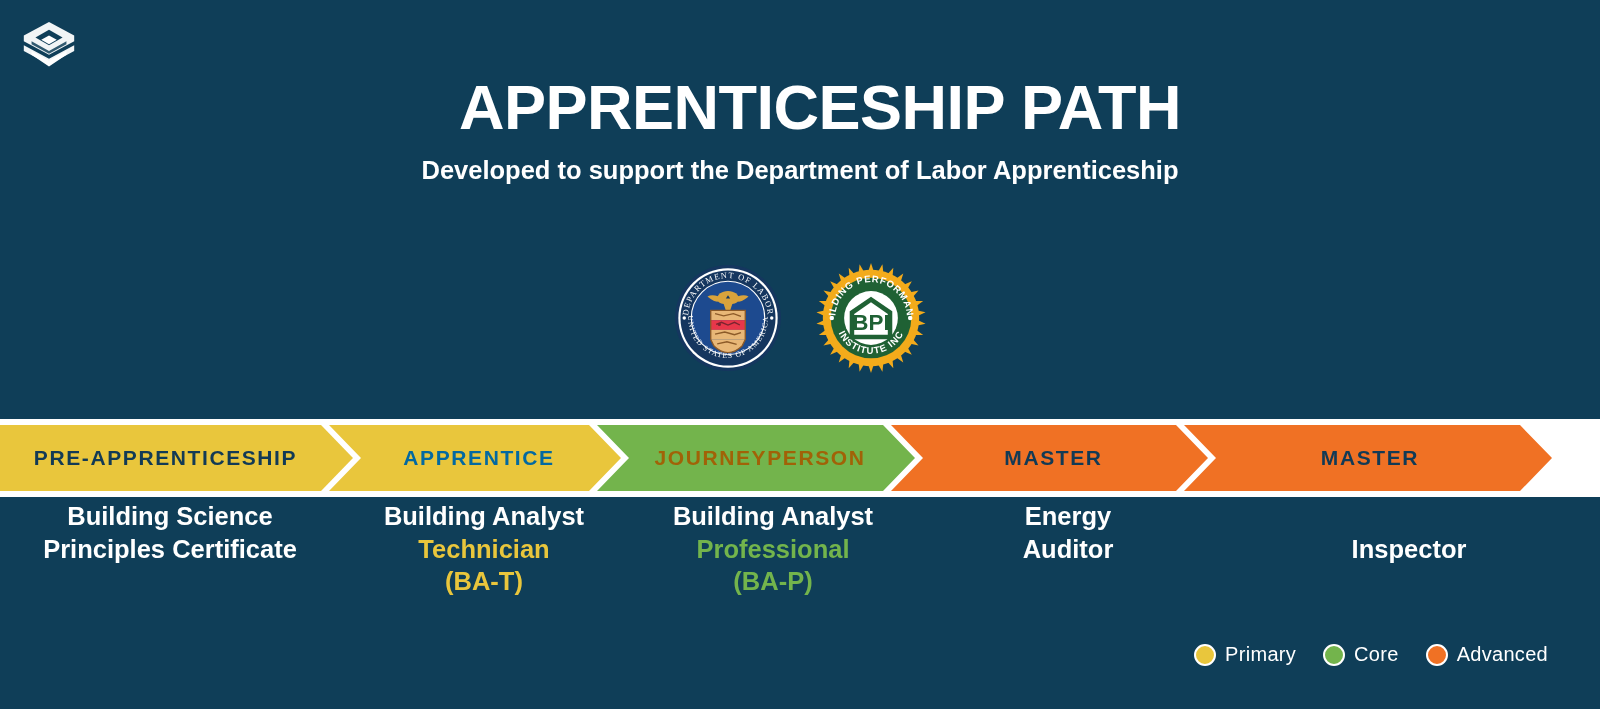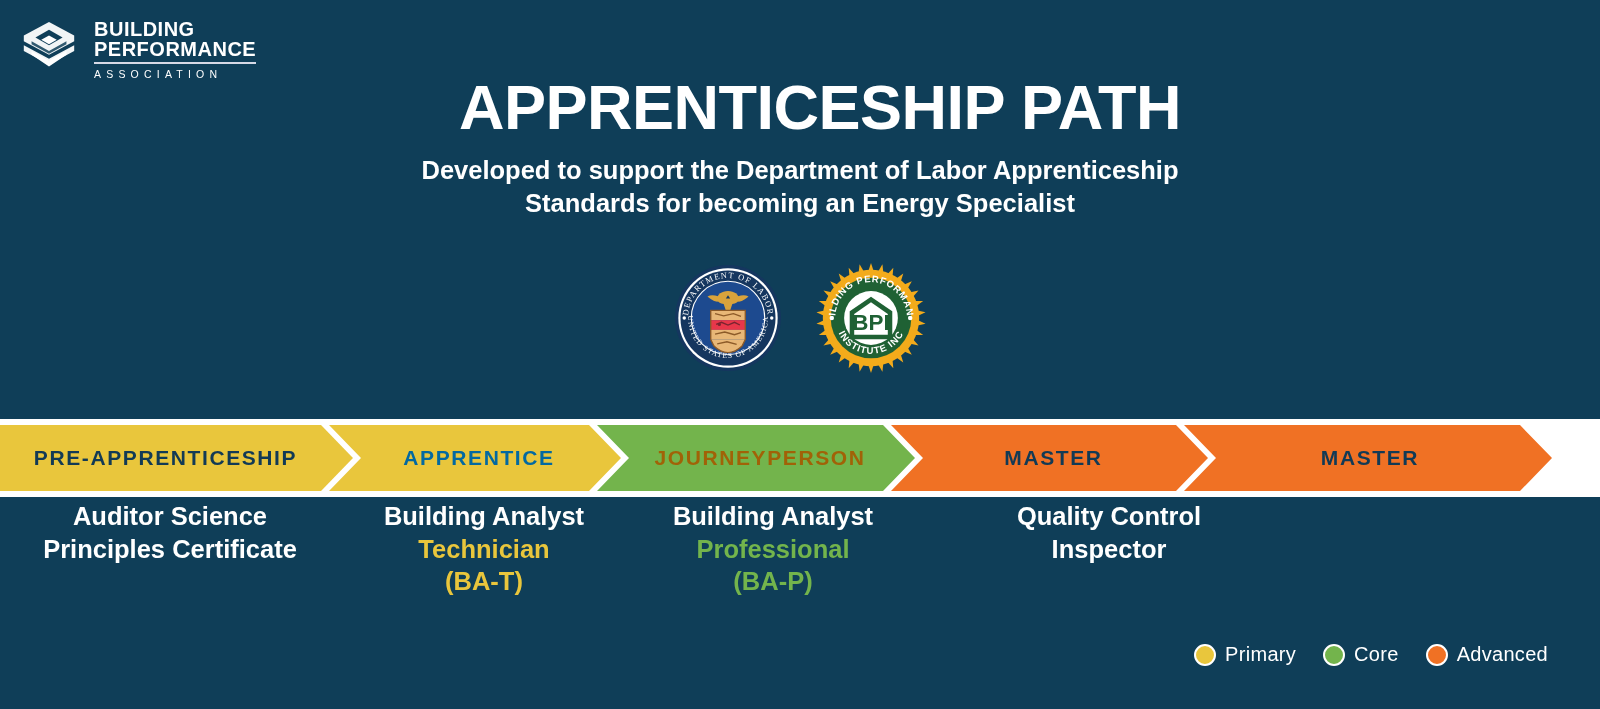--- a/index.html
+++ b/index.html
@@ -134,32 +134,26 @@
       <g fill="#ffffff">
         <path d="M32 4 L58 18 L58 24 L32 38 L6 24 L6 18 Z" opacity="0.95"></path>
         <path d="M32 12 L46 20 L32 28 L18 20 Z" fill="#0f3e58"></path>
         <path d="M32 18 L40 22.5 L32 27 L24 22.5 Z" fill="#ffffff"></path>
         <path d="M6 28 L32 42 L58 28 L58 34 L32 48 L6 34 Z" opacity="0.95"></path>
         <path d="M14 24 L32 34 L50 24 L50 27 L32 37 L14 27 Z" fill="#0f3e58" opacity="0.85"></path>
         <path d="M32 44 L50 34 L50 38 L32 50 L14 38 L14 34 Z" fill="#ffffff"></path>
         <path d="M32 50 L46 42 L46 45 L32 54 L18 45 L18 42 Z" fill="#0f3e58" opacity="0.0"></path>
       </g>
     </svg>
-    <div id="logo-text">
-      <span class="logo-line1">BUILDING</span>
-      <span class="logo-line2">PERFORMANCE</span>
-      <span class="logo-line3">ASSOCIATION</span>
-    </div>
   </div>
 
   <div id="header">
     <div id="title">APPRENTICESHIP PATH</div>
     <div id="subtitle">
       <div>Developed to support the Department of Labor Apprenticeship</div>
-      <div>Standards for becoming an Energy Specialist</div>
     </div>
   </div>
 
   <div id="seals">
 
     <svg class="seal" width="108" height="108" viewBox="0 0 200 200">
       <defs>
         <path id="dolTop" d="M 100,100 m -74,0 a 74,74 0 0 1 148,0" fill="none"></path>
         <path id="dolBot" d="M 26,100 a 74,74 0 0 0 148,0" fill="none"></path>
       </defs>
@@ -292,39 +286,43 @@
           <path d="M0 0 H336 L368 33 L336 66 H0 L32 33 Z" fill="#f07124"></path>
         </svg>
         <span class="chev-label" style="color: rgb(18, 58, 85);">MASTER</span>
       </div>
     </div>
   </div>
 
   <div id="certs">
 
     <div class="cert c0">
-      <span>Auditor Science</span><br>
+      <span>Building Science</span><br>
       <span>Principles Certificate</span>
     </div>
 
     <div class="cert c1">
       <span>Building Analyst</span>
       <span class="accent-y">Technician</span>
       <span class="accent-y">(BA-T)</span>
     </div>
 
     <div class="cert c2">
       <span>Building Analyst</span>
       <span class="accent-g">Professional</span>
       <span class="accent-g">(BA-P)</span>
     </div>
 
+    <div class="cert c3">
+      <span>Energy</span><br>
+      <span>Auditor</span>
+    </div>
 
     <div class="cert c4">
-      <span>Quality Control</span><br>
+      <br>
       <span>Inspector</span>
     </div>
   </div>
 
   <div id="legend">
     <div class="legend-item">
       <span class="legend-dot" style="background: rgb(233, 198, 60);"></span>
       <span class="legend-label">Primary</span>
     </div>
     <div class="legend-item">

